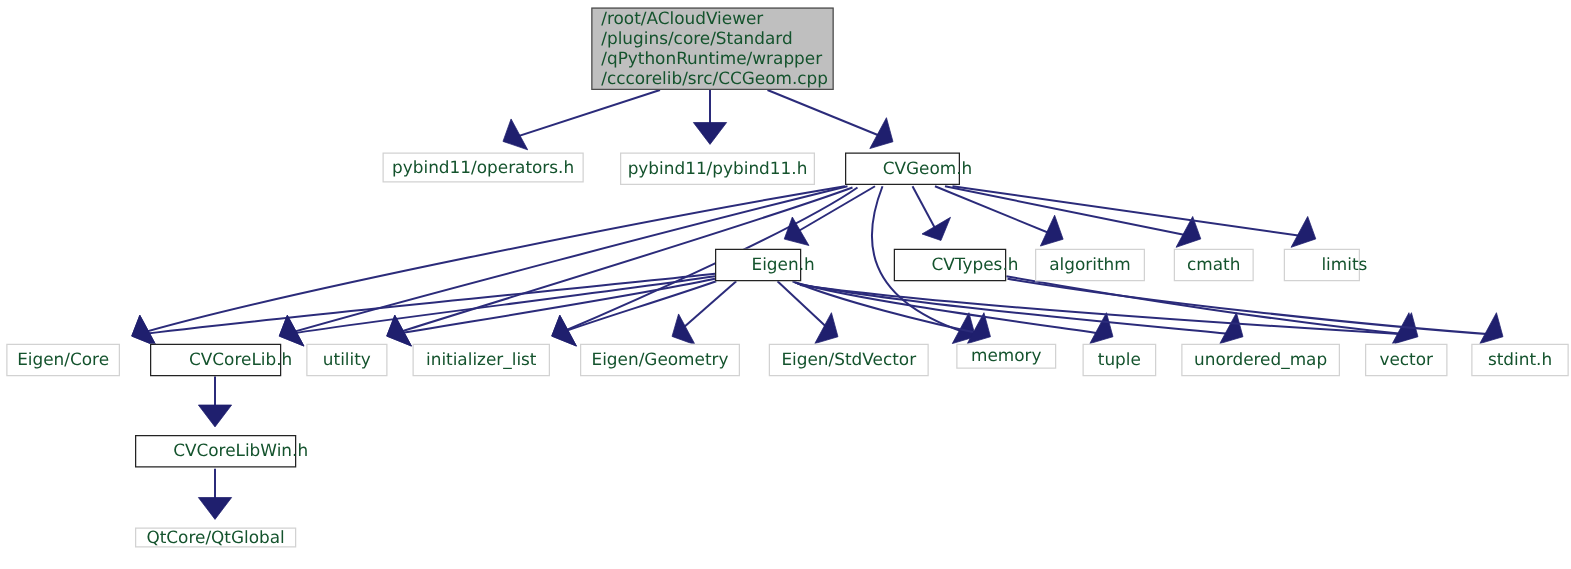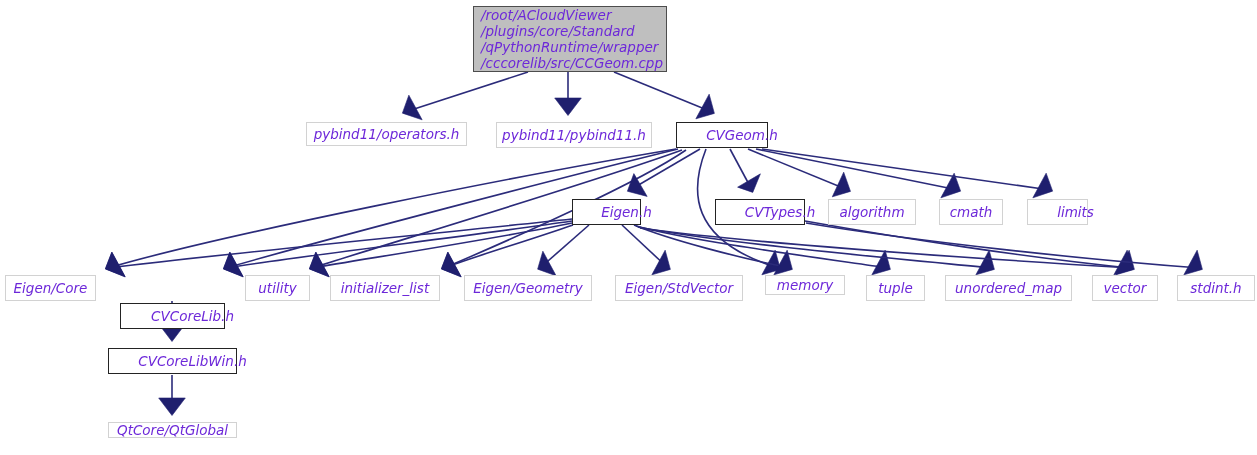--- a/index.html
+++ b/index.html
@@ -35,27 +35,26 @@
     stroke-width: 0.6px;
   }
   .node-box {
     position: absolute;
     box-sizing: border-box;
     display: flex;
     align-items: center;
     justify-content: center;
     background: #ffffff;
     border: 1px solid #d2d2d2;
-    color: #6d28d9;
+    color: #14532d;
     font-size: 13.5px;
     line-height: 1.25;
     white-space: pre;
     text-align: center;
     z-index: 3;
-    font-style: italic;
   }
   .node-box.bold {
     border: 1.8px solid #232323;
     padding-left: 40px;
   }
   .node-box.root {
     background: #bfbfbf;
     border: 1.4px solid #4d4d4d;
     justify-content: flex-start;
     text-align: left;
@@ -189,21 +188,21 @@
 /cccorelib/src/CCGeom.cpp</span></div>
       <div class="node-box" style="left: 306px; top: 122px; width: 161px; height: 24px;"><span class="node-label">pybind11/operators.h</span></div>
       <div class="node-box" style="left: 496px; top: 122px; width: 156px; height: 26px;"><span class="node-label">pybind11/pybind11.h</span></div>
       <div class="node-box bold" style="left: 676px; top: 122px; width: 92px; height: 26px;"><span class="node-label">CVGeom.h</span></div>
       <div class="node-box bold" style="left: 572px; top: 199px; width: 69px; height: 26px;"><span class="node-label">Eigen.h</span></div>
       <div class="node-box bold" style="left: 715px; top: 199px; width: 90px; height: 26px;"><span class="node-label">CVTypes.h</span></div>
       <div class="node-box" style="left: 828px; top: 199px; width: 88px; height: 26px;"><span class="node-label">algorithm</span></div>
       <div class="node-box" style="left: 939px; top: 199px; width: 64px; height: 26px;"><span class="node-label">cmath</span></div>
       <div class="node-box" style="left: 1027px; top: 199px; width: 61px; height: 26px; padding-left: 36px;"><span class="node-label">limits</span></div>
       <div class="node-box" style="left: 5px; top: 275px; width: 91px; height: 26px;"><span class="node-label">Eigen/Core</span></div>
-      <div class="node-box bold" style="left: 120px; top: 275px; width: 105px; height: 26px; margin-top: 28px;"><span class="node-label">CVCoreLib.h</span></div>
+      <div class="node-box bold" style="left: 120px; top: 275px; width: 105px; height: 26px;"><span class="node-label">CVCoreLib.h</span></div>
       <div class="node-box" style="left: 245px; top: 275px; width: 65px; height: 26px;"><span class="node-label">utility</span></div>
       <div class="node-box" style="left: 330px; top: 275px; width: 110px; height: 26px;"><span class="node-label">initializer_list</span></div>
       <div class="node-box" style="left: 464px; top: 275px; width: 128px; height: 26px;"><span class="node-label">Eigen/Geometry</span></div>
       <div class="node-box" style="left: 615px; top: 275px; width: 128px; height: 26px;"><span class="node-label">Eigen/StdVector</span></div>
       <div class="node-box" style="left: 765px; top: 275px; width: 80px; height: 20px;"><span class="node-label">memory</span></div>
       <div class="node-box" style="left: 866px; top: 275px; width: 59px; height: 26px;"><span class="node-label">tuple</span></div>
       <div class="node-box" style="left: 945px; top: 275px; width: 127px; height: 26px;"><span class="node-label">unordered_map</span></div>
       <div class="node-box" style="left: 1092px; top: 275px; width: 66px; height: 26px;"><span class="node-label">vector</span></div>
       <div class="node-box" style="left: 1177px; top: 275px; width: 78px; height: 26px;"><span class="node-label">stdint.h</span></div>
       <div class="node-box bold" style="left: 108px; top: 348px; width: 129px; height: 26px;"><span class="node-label">CVCoreLibWin.h</span></div>

